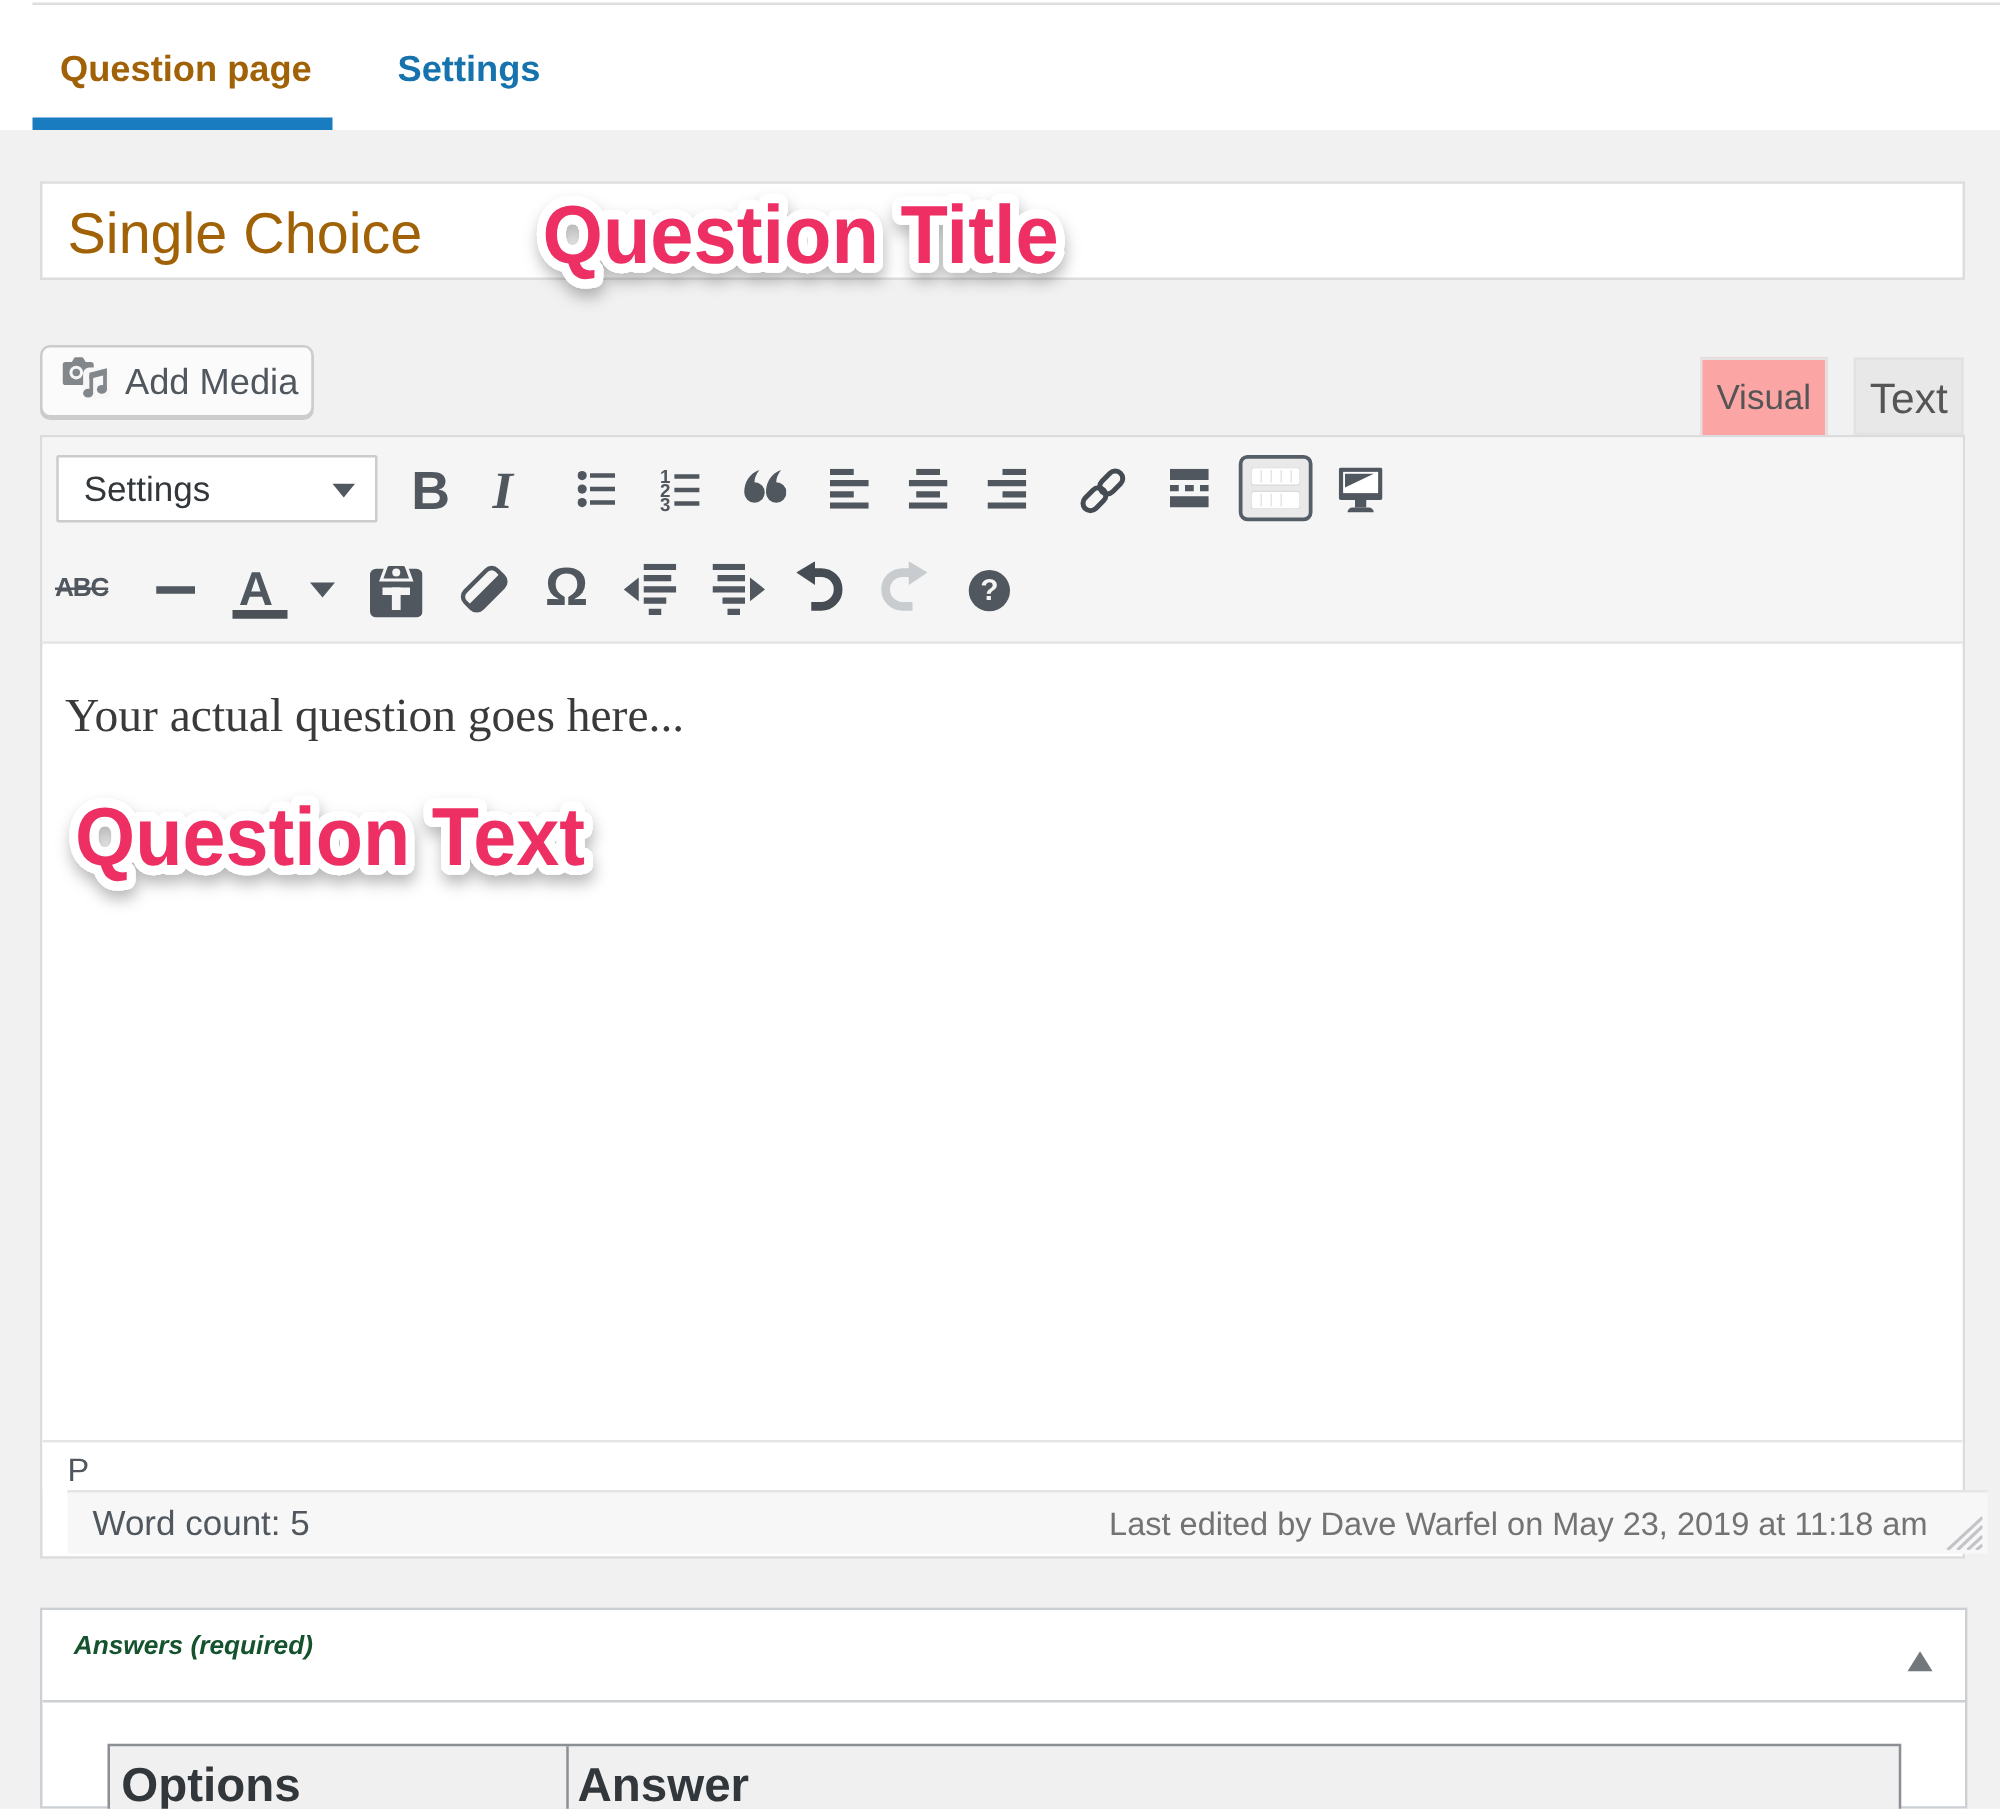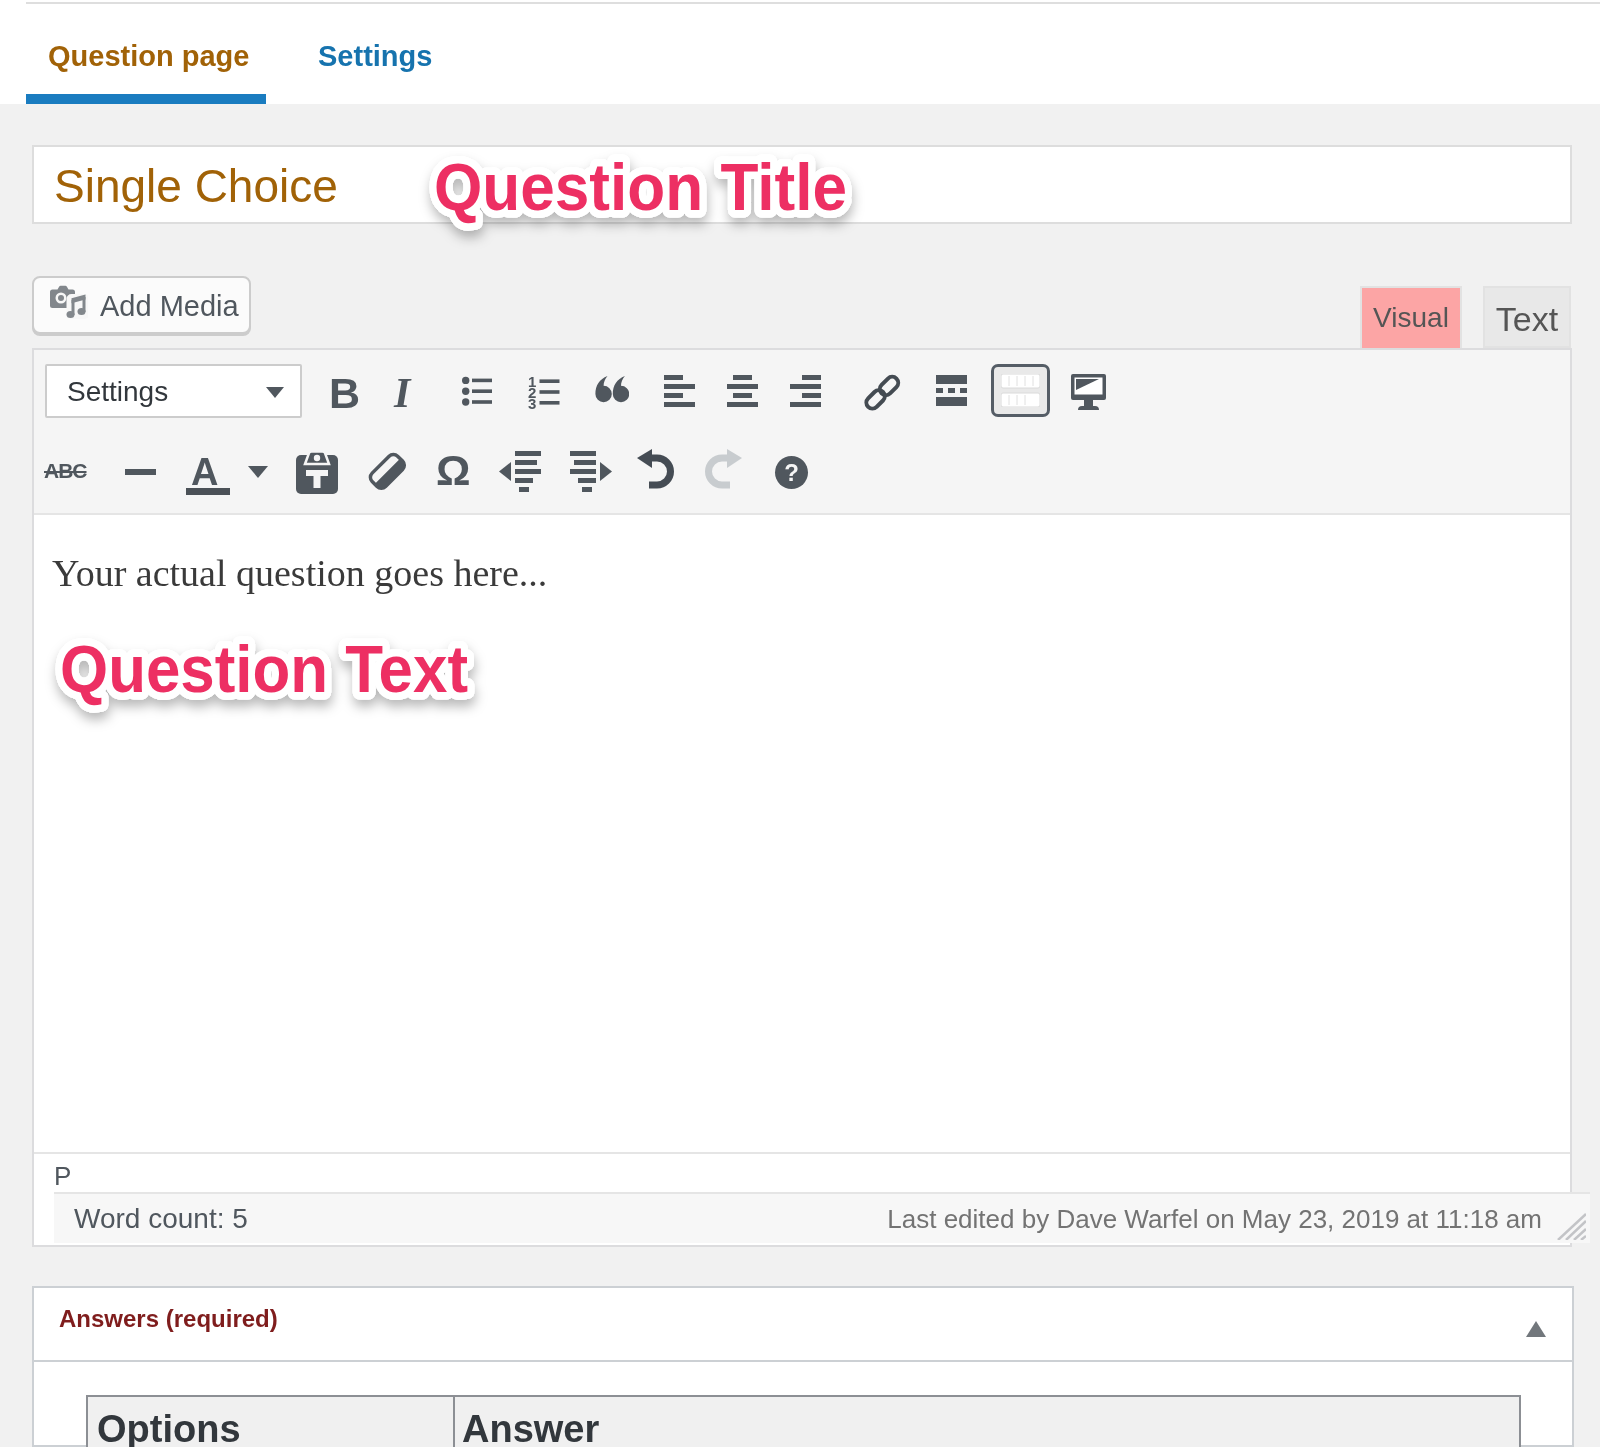--- a/index.html
+++ b/index.html
@@ -41,21 +41,21 @@
 #lastedited { position:absolute; right:48px; top:10px; font-size:26px; color:#737373; }
 
 
 #pselect { left:45px; top:364px; width:257px; height:54px; background:#fff; border:2px solid #ccc; border-radius:2px; }
 #pselect span { position:absolute; left:20px; top:10px; font-size:28px; color:#32373c; }
 #pselect .caret { position:absolute; right:16px; top:21px; width:0; height:0; border-left:9px solid transparent; border-right:9px solid transparent; border-top:11px solid #50575e; }
 
 
 #answers { left:32px; top:1286px; width:1542px; height:161px; background:#fff; border:2px solid #ccd0d4; }
 #answers-head { position:absolute; left:0; top:0; width:100%; height:74px; border-bottom:2px solid #ccd0d4; background:#fff; }
-#answers-head b { position:absolute; left:25px; top:17px; font-size:24px; color:#7f1d1d; }
+#answers-head b { position:absolute; left:25px; top:17px; font-size:21px; color:#14532d;font-style:italic; }
 #answers-tri { position:absolute; right:26px; top:33px; width:0; height:0; border-left:10px solid transparent; border-right:10px solid transparent; border-bottom:16px solid #72777c; }
 #anstable { position:absolute; left:52px; top:107px; width:1435px; height:60px; border:2px solid #8c8f94; background:#f0f0f0; }
 #anstable .divider { position:absolute; left:365px; top:0; width:2px; height:100%; background:#8c8f94; }
 #anstable b { position:absolute; top:11px; font-size:38px; color:#32373c; }
 
 
 .tbi { position:absolute; color:#50575e; }
 #i-b { left:329px; top:369px; font-size:43px; font-weight:bold; }
 #i-i { left:394px; top:369px; font-size:42px; font-weight:bold; font-style:italic; font-family:"Liberation Serif",serif; }
 #i-abc { left:44px; top:459px; font-size:21px; font-weight:bold; letter-spacing:-1px; text-decoration:line-through; }

